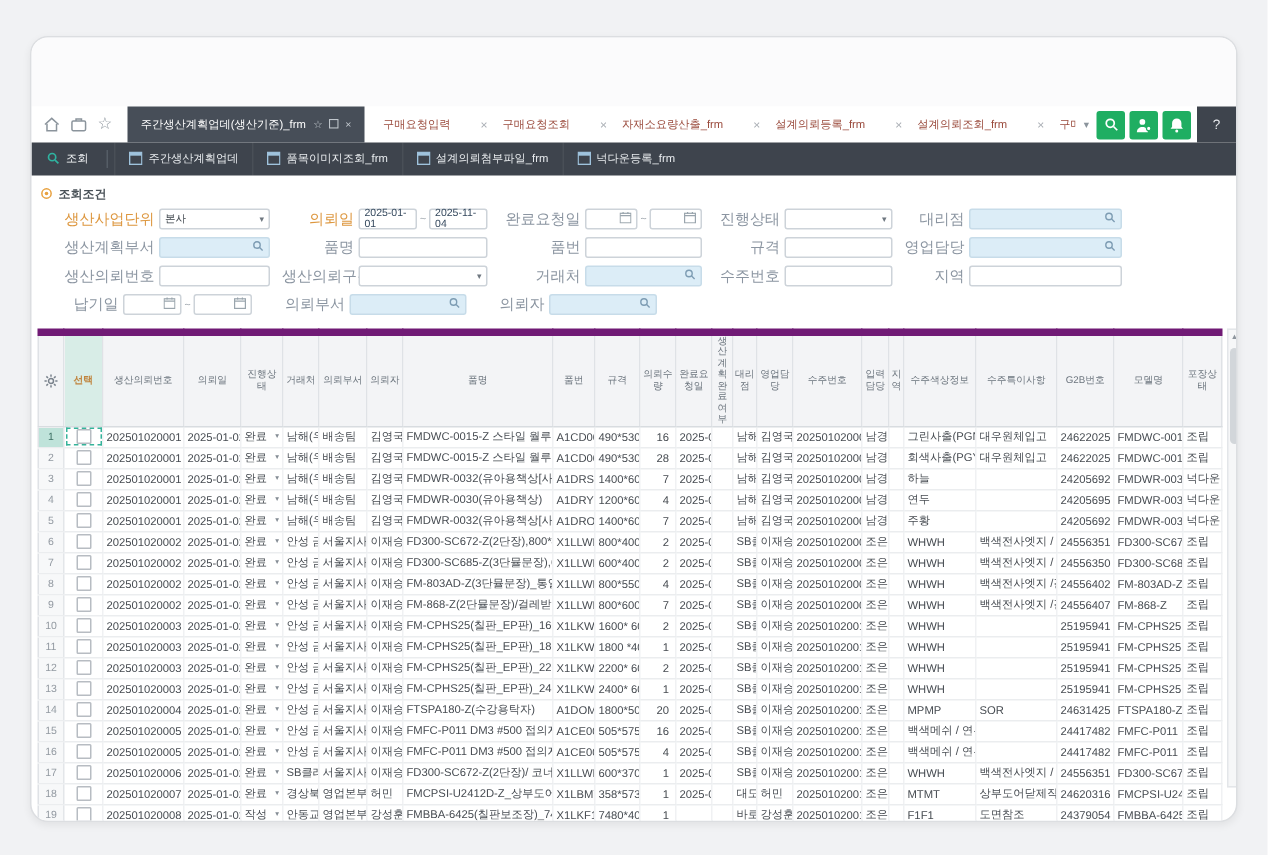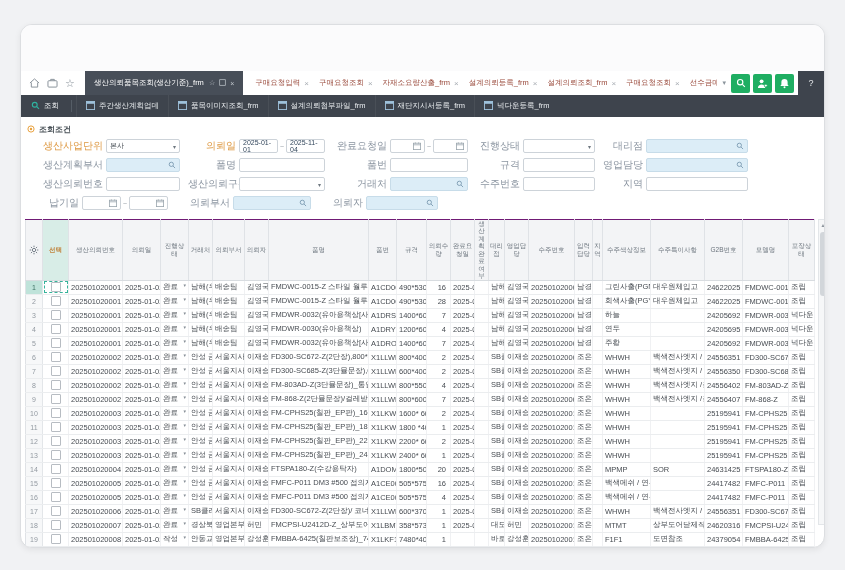--- a/index.html
+++ b/index.html
@@ -7,21 +7,21 @@
   .window{position:absolute;left:20px;top:24px;width:803px;height:522px;background:#fff;border:1px solid #dcdee1;border-radius:12px;box-shadow:0 2px 6px rgba(0,0,0,0.07);overflow:hidden;}
   .titlebar-space{height:46px;background:#fbfbfc;}
   
   .tabbar{height:24px;display:flex;align-items:center;background:#fff;padding-left:8px;}
   .nav-icons{display:flex;align-items:center;gap:7px;margin-right:10px;color:#8b949c;}
   .nav-icons .ico{display:inline-flex;align-items:center;}
   .star-glyph{font-size:11px;line-height:1;color:#8b949c;}
   .tab.active{display:flex;align-items:center;gap:5px;background:#474e58;color:#fff;height:24px;padding:0 9px;font-size:7.5px;white-space:nowrap;}
   .tab.active .tab-tools{display:flex;align-items:center;gap:4px;color:#c3c9cf;font-size:7px;}
   .tab-list{display:flex;align-items:center;gap:10px;margin-left:12px;overflow:hidden;flex:1;}
-  .tab{display:flex;align-items:center;gap:4px;font-size:7.5px;color:#9a4a3c;white-space:nowrap;cursor:default;}
+  .tab{display:flex;align-items:center;gap:20px;font-size:7.5px;color:#9a4a3c;white-space:nowrap;cursor:default;}
   .tab .tab-close{color:#a8adb3;font-size:8px;}
   .tab-chevron{color:#8b949c;font-size:7px;margin:0 5px;}
   .quick-buttons{display:flex;gap:3px;align-items:center;}
   .qbtn{width:19px;height:19px;background:#1fae62;border-radius:2px;display:flex;align-items:center;justify-content:center;}
   .help-corner{width:26px;height:24px;background:#3e444d;color:#e6e9ec;display:flex;align-items:center;justify-content:center;font-size:9px;margin-left:4px;}
   
   .toolbar{height:22px;background:#3e444d;display:flex;align-items:center;padding:0 8px;color:#e9ecef;}
   .toolbar-search{display:flex;align-items:center;gap:4px;font-size:7.5px;padding:0 8px 0 2px;color:#f2f4f6;}
   .tb-sep{width:1px;height:12px;background:#555d66;margin:0 4px;}
   .toolbar-buttons{display:flex;align-items:flex-start;}
@@ -39,31 +39,31 @@
   .ctrl{height:14px;border:1px solid #cdd3d9;background:#fff;border-radius:2px;display:flex;align-items:center;font-size:7px;color:#33475c;box-sizing:border-box;padding:0 3px;}
   .ctrl.search{background:#dcedf7;border-color:#c7dce9;justify-content:flex-end;color:#7d9cb3;}
   .ctrl.select{justify-content:space-between;color:#3c434a;}
   .ctrl .chev{color:#6f7880;font-size:6px;}
   .rangewrap{display:flex;align-items:center;gap:2px;}
   .rangewrap .ctrl{flex:1;}
   .tilde{font-size:7px;color:#9aa2aa;}
   .datebox{justify-content:space-between;}
   
   .grid-area{position:relative;}
-  table.grid{border-collapse:collapse;table-layout:fixed;width:780px;border-top:1px solid #701a75;border-left:1px solid #dfe2e6;}
+  table.grid{border-collapse:collapse;table-layout:fixed;width:780px;border-top:5px solid #701a75;border-left:1px solid #dfe2e6;}
   th{background:#f3f4f6;color:#6b747d;font-size:6.5px;font-weight:normal;height:20px;padding:0 1px;border-right:1px solid #dfe2e6;border-bottom:1px solid #d8dce0;line-height:1.15;overflow:hidden;vertical-align:middle;text-align:center;}
   th.sel-head{background:#d8ede7;color:#c0853f;font-weight:bold;}
   td{font-size:7.5px;color:#474c52;height:13px;padding:0 2px;border-right:1px solid #f0f1f3;border-bottom:1px solid #ebedef;white-space:nowrap;overflow:hidden;background:#fff;}
   td.c-rownum{background:#f7f8f9;color:#9299a1;text-align:center;font-size:7px;border-right:1px solid #e3e6e9;}
   tr.first-row td.c-rownum{background:#bfe3da;color:#3c6f63;}
   td.c-select{text-align:center;}
   tr.first-row td.c-select{outline:1px dashed #35b39a;outline-offset:-2px;}
   td.num{text-align:right;padding-right:4px;}
   .cbx{width:8px;height:8px;border:1px solid #b7bcc2;border-radius:1px;display:inline-block;background:#fff;vertical-align:middle;}
-  .status-cell{display:flex;justify-content:space-between;}
+  .status-cell{display:flex;align-items:center;justify-content:space-between;}
   .status-caret{color:#858d95;font-size:5px;}
   .corner-gear{display:flex;align-items:center;justify-content:center;}
   
   .vscroll{position:absolute;right:-12px;top:0;width:10px;height:306px;background:#f6f7f8;border:1px solid #e3e6e9;box-sizing:border-box;display:flex;flex-direction:column;align-items:center;}
   .vs-arrow{font-size:5px;color:#8d959d;line-height:10px;}
   .vs-thumb{width:6px;height:64px;background:#d2d6da;border-radius:3px;margin-top:2px;}
 </style>
 </head>
 <body>
 
@@ -81,21 +81,21 @@
       <span class="ico">
           <svg width="11" height="10" viewBox="0 0 12 11" fill="none" stroke="#8b949c" stroke-width="1.1">
             <rect x="1" y="3" width="10" height="7" rx="1"></rect>
             <path d="M4 3V1.5h4V3"></path>
           </svg>
         </span>
       <span class="star-glyph">☆</span>
     </div>
 
     <div class="tab active">
-      <span>생산의뢰품목조회(생산기준)_frm</span>
+      <span>주간생산계획업데(생산기준)_frm</span>
       <span class="tab-tools">
         <span>☆</span>
         <span><svg width="7" height="7" viewBox="0 0 10 10" fill="none" stroke="#c3c9cf">
               <rect x="1" y="1" width="8" height="8"></rect>
             </svg></span>
         <span>×</span>
       </span>
     </div>
 
     <div class="tab-list">
@@ -176,27 +176,20 @@
               <rect x="0.5" y="0.5" width="9" height="2.6" fill="#9fc3dd"></rect>
             </svg></span>
           <span>품목이미지조회_frm</span>
         </div>
         <div class="tbtn">
           <span><svg width="9" height="9" viewBox="0 0 10 10">
               <rect x="0.5" y="0.5" width="9" height="9" fill="none" stroke="#9fc3dd"></rect>
               <rect x="0.5" y="0.5" width="9" height="2.6" fill="#9fc3dd"></rect>
             </svg></span>
           <span>설계의뢰첨부파일_frm</span>
-        </div>
-        <div class="tbtn">
-          <span><svg width="9" height="9" viewBox="0 0 10 10">
-              <rect x="0.5" y="0.5" width="9" height="9" fill="none" stroke="#9fc3dd"></rect>
-              <rect x="0.5" y="0.5" width="9" height="2.6" fill="#9fc3dd"></rect>
-            </svg></span>
-          <span>재단지시서등록_frm</span>
         </div>
         <div class="tbtn">
           <span><svg width="9" height="9" viewBox="0 0 10 10">
               <rect x="0.5" y="0.5" width="9" height="9" fill="none" stroke="#9fc3dd"></rect>
               <rect x="0.5" y="0.5" width="9" height="2.6" fill="#9fc3dd"></rect>
             </svg></span>
           <span>넉다운등록_frm</span>
         </div>
       </div>
   </div>

